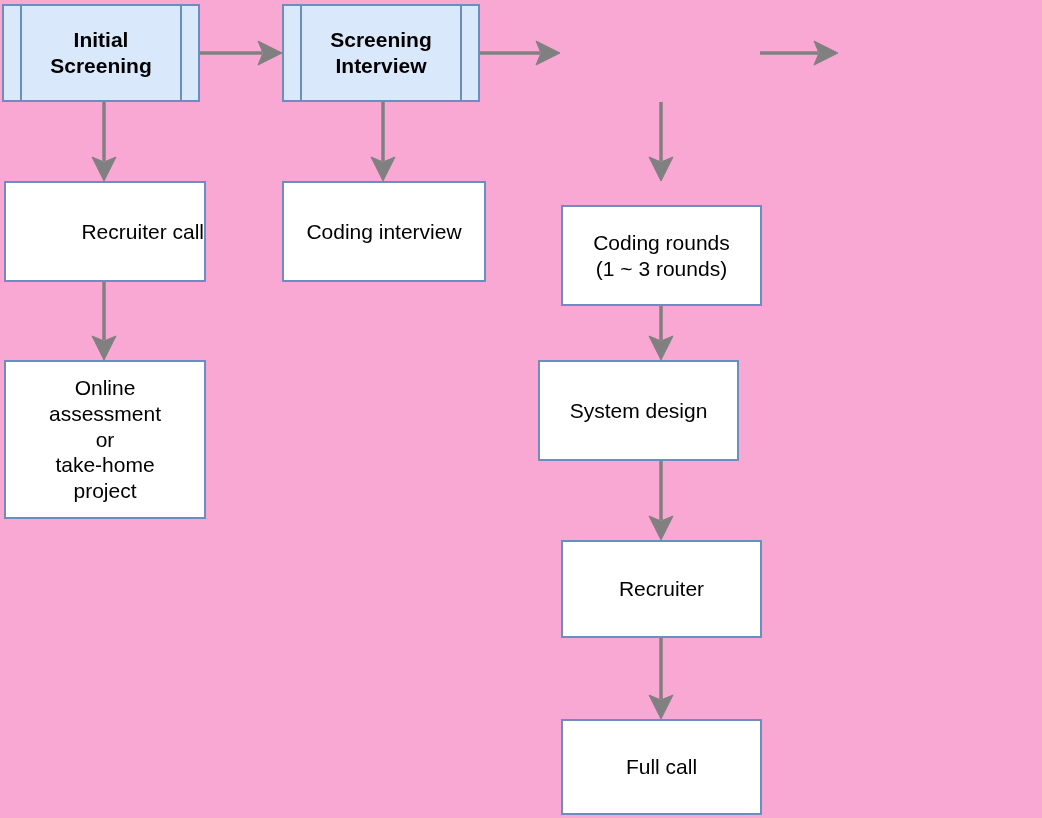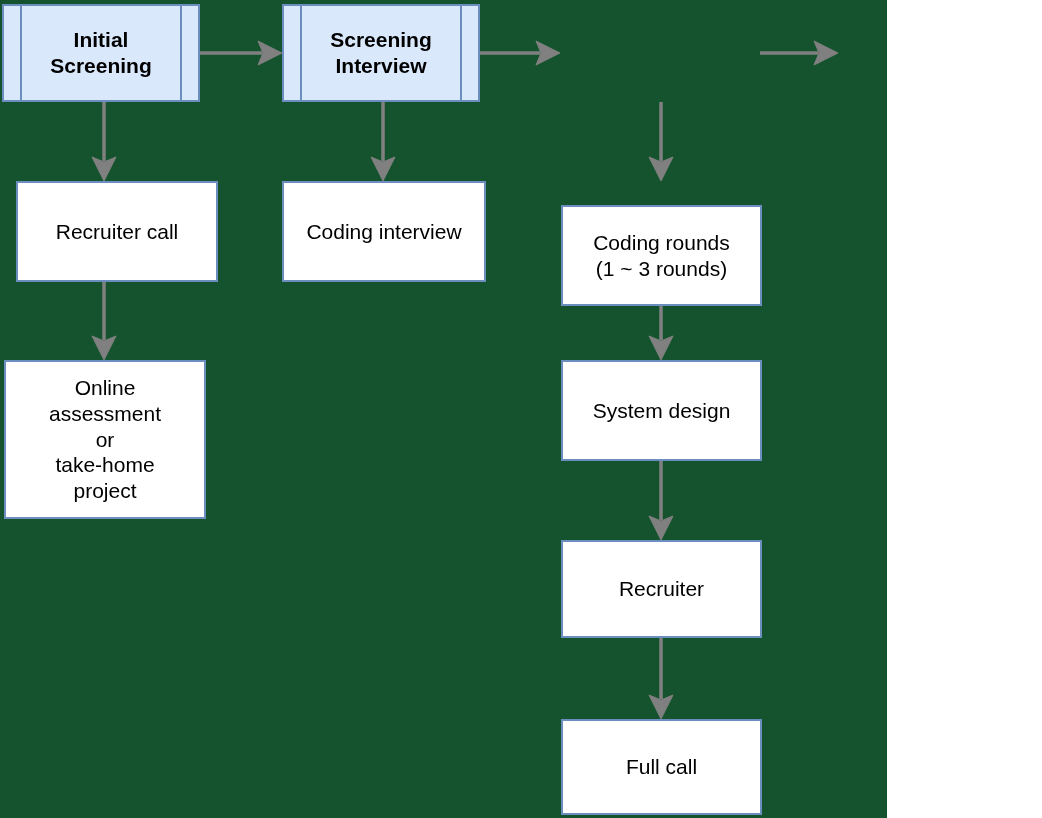--- a/index.html
+++ b/index.html
@@ -1,22 +1,22 @@
 <!DOCTYPE html>
 <html><head>
 <meta charset="utf-8">
 <style>
   html, body { margin: 0; padding: 0; background: #ffffff; }
   body { font-family: "Liberation Sans", "DejaVu Sans", sans-serif; }
 
   .canvas {
     position: relative;
-    width: 887px;
+    width: 1042px;
     height: 818px;
-    background: #14532d;
+    background: #f9a8d4;
     overflow: hidden;
   }
 
   .arrow-layer {
     position: absolute;
     left: 0; top: 0;
     width: 1042px; height: 818px;
     pointer-events: none;
   }
 
@@ -55,25 +55,25 @@
     background: #ffffff;
     border: 2px solid #6c8ebf;
   }
 
   
   #phase-initial     { left: 2px;   top: 4px;   width: 198px; height: 98px; }
   #phase-screening   { left: 282px; top: 4px;   width: 198px; height: 98px; }
   #phase-fullloop    { left: 560px; top: 4px;   width: 200px; height: 98px; }
   #phase-final       { left: 838px; top: 4px;   width: 200px; height: 98px; }
 
-  #step-recruiter    { left: 16px;   top: 181px; width: 202px; height: 101px; }
+  #step-recruiter    { left: 4px;   top: 181px; width: 202px; height: 101px; justify-content: flex-end; }
   #step-online       { left: 4px;   top: 360px; width: 202px; height: 159px; justify-content: center; }
   #step-codinginterview { left: 282px; top: 181px; width: 204px; height: 101px; }
   #step-codingrounds { left: 561px; top: 181px; width: 201px; height: 101px; margin-top: 24px; }
-  #step-systemdesign { left: 561px; top: 360px; width: 201px; height: 101px; }
+  #step-systemdesign { left: 538px; top: 360px; width: 201px; height: 101px; }
   #step-behavioral   { left: 561px; top: 540px; width: 201px; height: 98px; }
   #step-sellcall     { left: 561px; top: 719px; width: 201px; height: 96px; }
 </style>
 </head>
 <body>
 
 <div class="canvas">
 
   <svg class="arrow-layer" viewBox="0 0 1042 818" xmlns="http://www.w3.org/2000/svg">
     <g stroke="#808080" fill="#808080" stroke-width="3.5">

